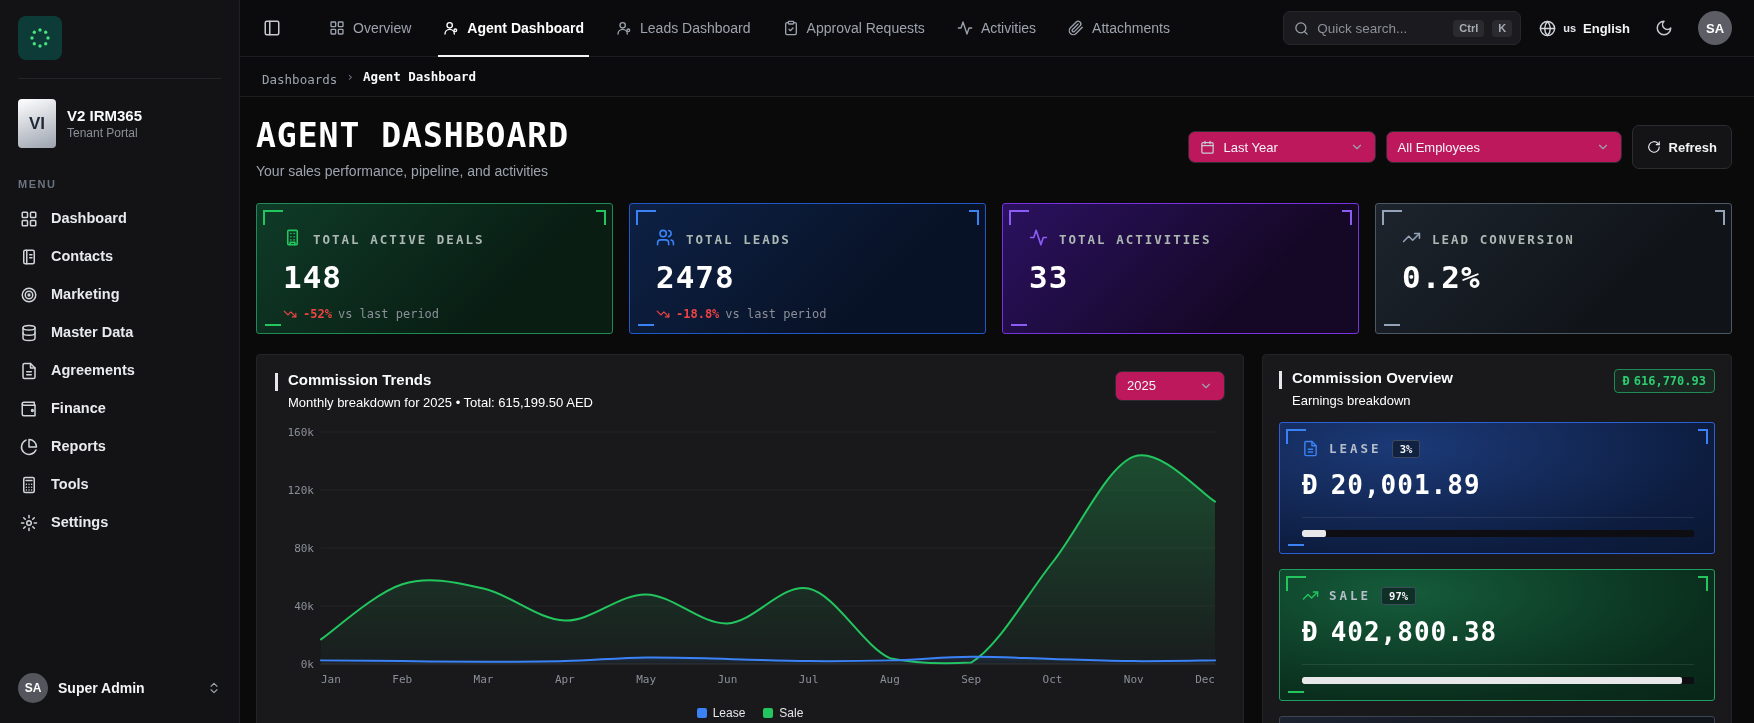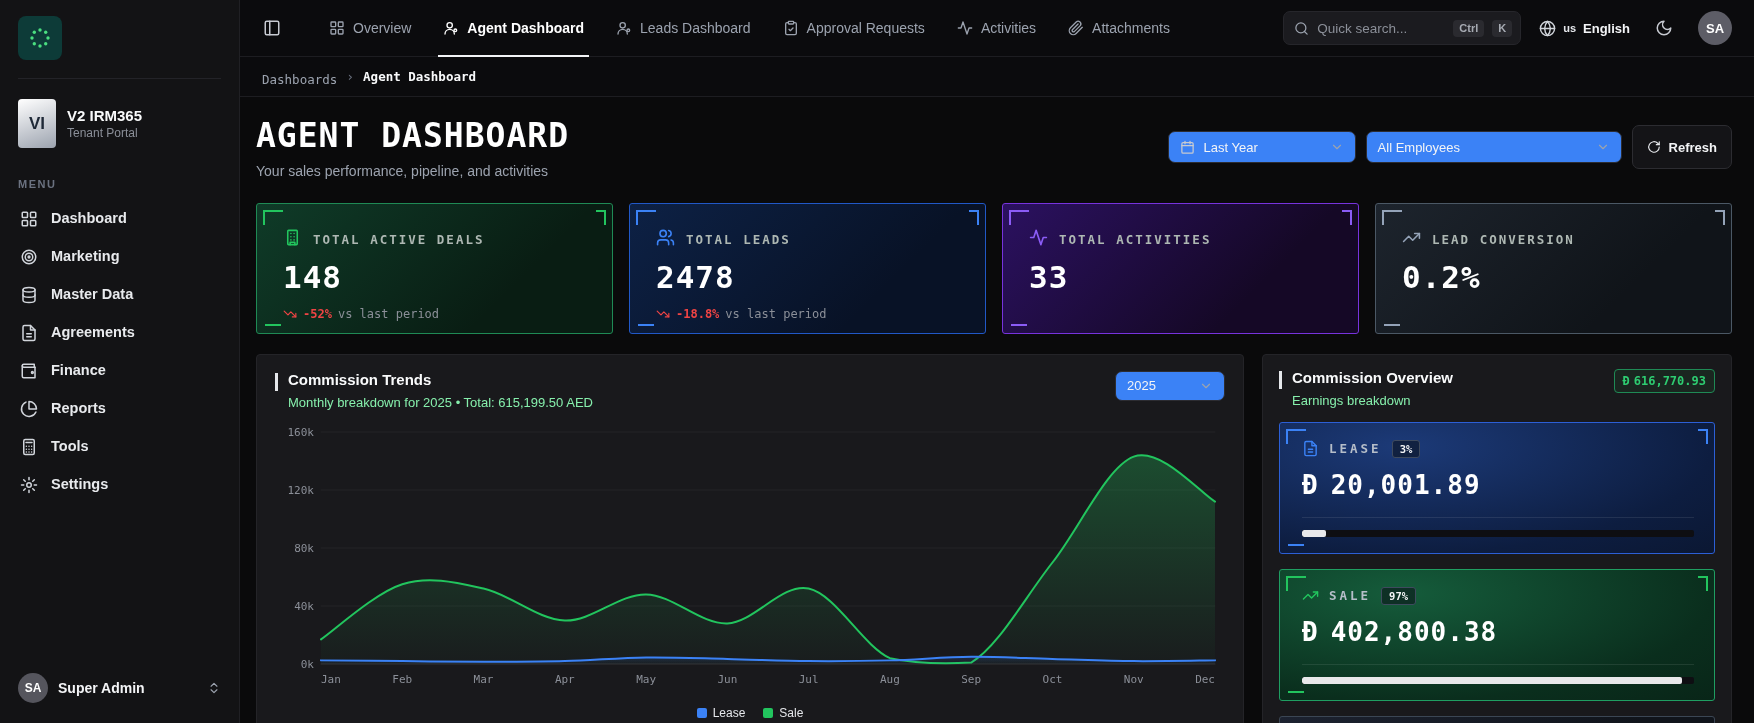--- a/index.html
+++ b/index.html
@@ -70,26 +70,26 @@
   .crumb { font-size:12.5px; color:#9ca3af; cursor:pointer;margin-top:6px; }
   .crumb-sep { color:#6b7280; font-size:13px; }
   .crumb-current { font-size:12.5px; color:#f9fafb; font-weight:bold; }
 
   .content { padding:22px 22px 0 16px; flex:1; overflow:hidden; }
 
   .page-head { display:flex; align-items:flex-start; justify-content:space-between; }
   .page-title { font-size:33px; font-weight:bold; letter-spacing:1px; color:#ffffff; line-height:1.05; }
   .page-sub { font-size:14px; color:#9ca3af; margin-top:9px; }
   .head-controls { display:flex; align-items:center; gap:10px; padding-top:6px; }
-  .select { height:32px; background:#3b82f6; border:1px solid #2c2c31; border-radius:7px;
+  .select { height:32px; background:#be185d; border:1px solid #2c2c31; border-radius:7px;
     display:flex; align-items:center; gap:9px; padding:0 11px; font-size:13px; color:#f3f4f6; cursor:pointer; }
   .select svg { width:15px; height:15px; stroke:#c7cad1; }
   .select .chev { margin-left:auto; width:14px; height:14px; stroke:#9ca3af; }
   .sel-period { width:188px; }
-  .sel-emp { width:256px; }
+  .sel-emp { width:236px; }
   .btn { height:44px; background:#141417; border:1px solid #2c2c31; border-radius:7px;
     display:flex; align-items:center; gap:8px; padding:0 14px; font-size:13px; font-weight:600;
     color:#f3f4f6; cursor:pointer; }
   .btn svg { width:14px; height:14px; stroke:#e5e7eb; }
 
   
   .stats { display:grid; grid-template-columns:repeat(4,1fr); gap:16px; margin-top:24px; }
   .stat-card { position:relative; height:131px; border-radius:3px; padding:24px 24px 0 26px; overflow:hidden; }
   .stat-card.green { background:linear-gradient(135deg,#0f3b28 0%,#091d13 70%); border:1px solid #1f8a55; --ac:#22c55e; }
   .stat-card.blue { background:linear-gradient(135deg,#0d2145 0%,#081226 70%); border:1px solid #2158c7; --ac:#3b82f6; }
@@ -111,21 +111,21 @@
   
   .panels { display:flex; gap:18px; margin-top:20px; height:430px; }
   .panel { background:#19191c; border:1px solid #242428; border-radius:4px; }
   .panel-chart { flex:1; min-width:0; padding:16px 18px; }
   .panel-right { width:470px; flex-shrink:0; padding:14px 16px; display:flex; flex-direction:column; }
 
   .panel-head { display:flex; align-items:flex-start; justify-content:space-between; }
   .ph-left { display:flex; gap:10px; }
   .accent-bar { width:3px; height:18px; background:#e5e7eb; margin-top:2px; flex-shrink:0; }
   .panel-title { font-size:15px; font-weight:bold; color:#f9fafb; }
-  .panel-sub { font-size:13px; color:#86efac; margin-top:7px; }
+  .panel-sub { font-size:13px; color:#ffffff; margin-top:7px; }
   .sel-year { width:110px; height:30px; }
 
   #chart-wrap { margin-top:8px; }
   #chart-legend { display:flex; justify-content:center; gap:18px; margin-top:4px; }
   .legend-item { display:flex; align-items:center; gap:6px; font-size:12px; color:#e5e7eb; cursor:pointer; }
   .legend-box { width:10px; height:10px; border-radius:2px; }
 
   .total-badge { display:flex; align-items:center; gap:4px; border:1px solid #1f8a55; border-radius:4px;
     background:rgba(34,197,94,0.08); color:#2ecc71; font-size:12px; font-weight:bold; padding:4px 8px; }
 
@@ -185,20 +185,28 @@
 
     <nav class="menu">
       <div class="menu-item">
         <svg viewBox="0 0 24 24">
             <rect x="3" y="3" width="7" height="7" rx="1"></rect>
             <rect x="14" y="3" width="7" height="7" rx="1"></rect>
             <rect x="14" y="14" width="7" height="7" rx="1"></rect>
             <rect x="3" y="14" width="7" height="7" rx="1"></rect>
           </svg>
         <span>Dashboard</span>
+      </div>
+      <div class="menu-item">
+        <svg viewBox="0 0 24 24">
+            <rect x="5" y="3" width="14" height="18" rx="2"></rect>
+            <path d="M9 3v18"></path>
+            <path d="M13 9h3M13 13h3"></path>
+          </svg>
+        <span>Contacts</span>
       </div>
       <div class="menu-item">
         <svg viewBox="0 0 24 24">
             <circle cx="12" cy="12" r="9"></circle>
             <circle cx="12" cy="12" r="5"></circle>
             <circle cx="12" cy="12" r="1.2"></circle>
           </svg>
         <span>Marketing</span>
       </div>
       <div class="menu-item">

